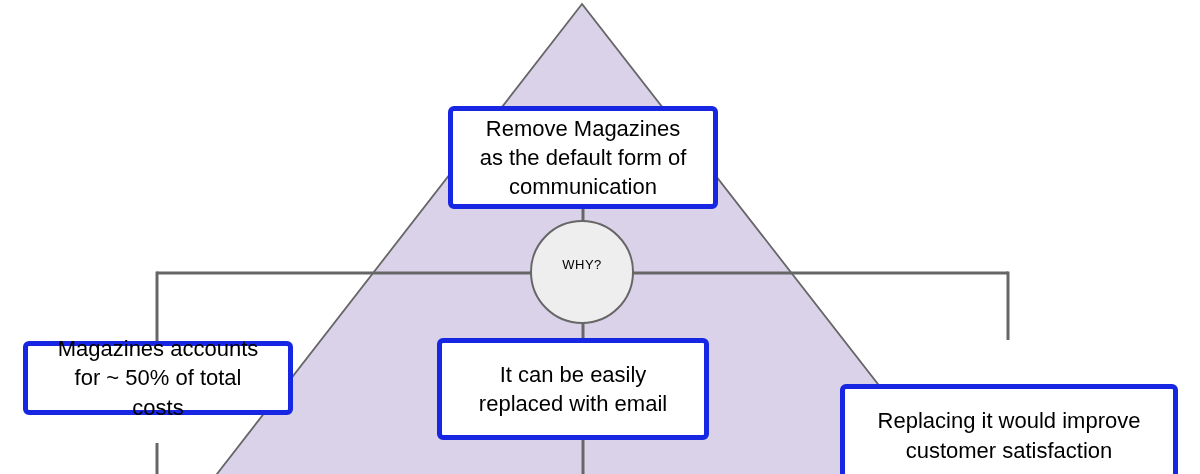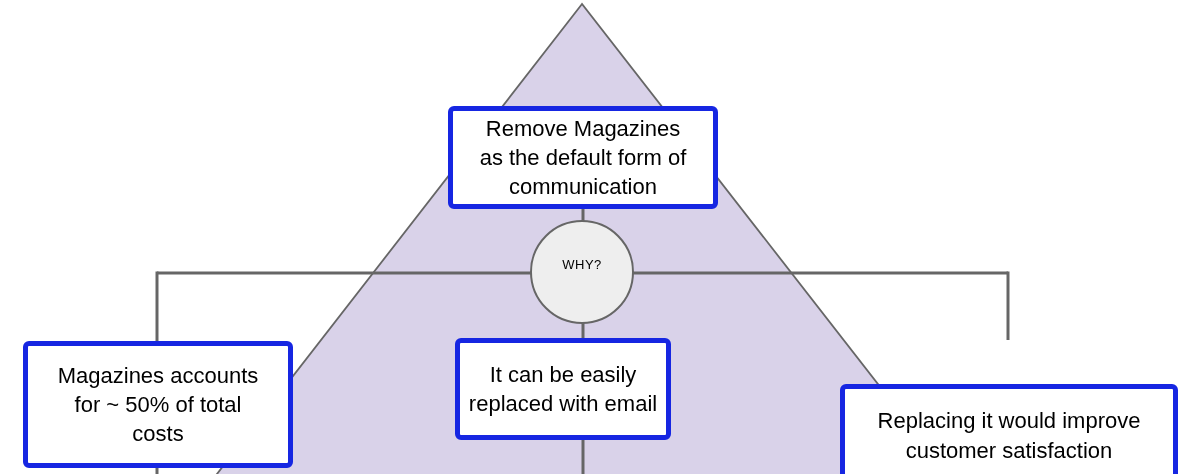--- a/index.html
+++ b/index.html
@@ -56,22 +56,22 @@
   .node-text {
     display: block;
     width: 100%;
     text-align: center;
     font-size: 22px;
     line-height: 1.32;
     white-space: pre-line;
     color: var(--text);
   }
   .node-problem  { left: 448px; top: 106px; width: 270px; height: 103px; }
-  .node-reason-0 { left: 23px;  top: 341px; width: 270px; height: 127px; }
-  .node-reason-1 { left: 455px; top: 338px; width: 216px; height: 102px; }
+  .node-reason-0 { left: 23px;  top: 341px; width: 270px; height: 74px; }
+  .node-reason-1 { left: 437px; top: 338px; width: 272px; height: 102px; }
   .node-reason-2 { left: 840px; top: 340px; width: 338px; height: 103px; margin-top: 44px; }
   .why-label {
     position: absolute;
     left: 522px; top: 244px;
     width: 120px; height: 40px;
     display: flex;
     align-items: center;
     justify-content: center;
     font-size: 13px;
     letter-spacing: 0.5px;

